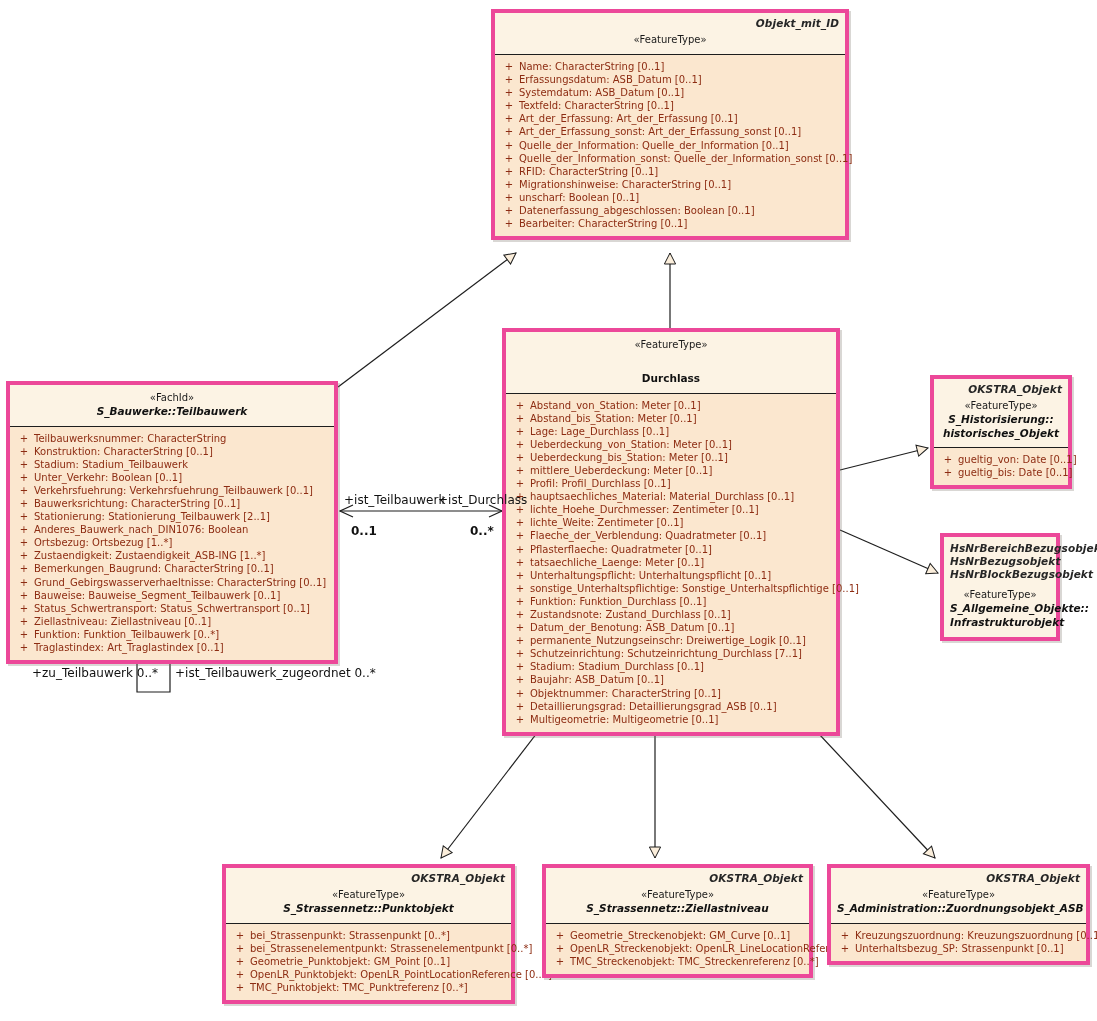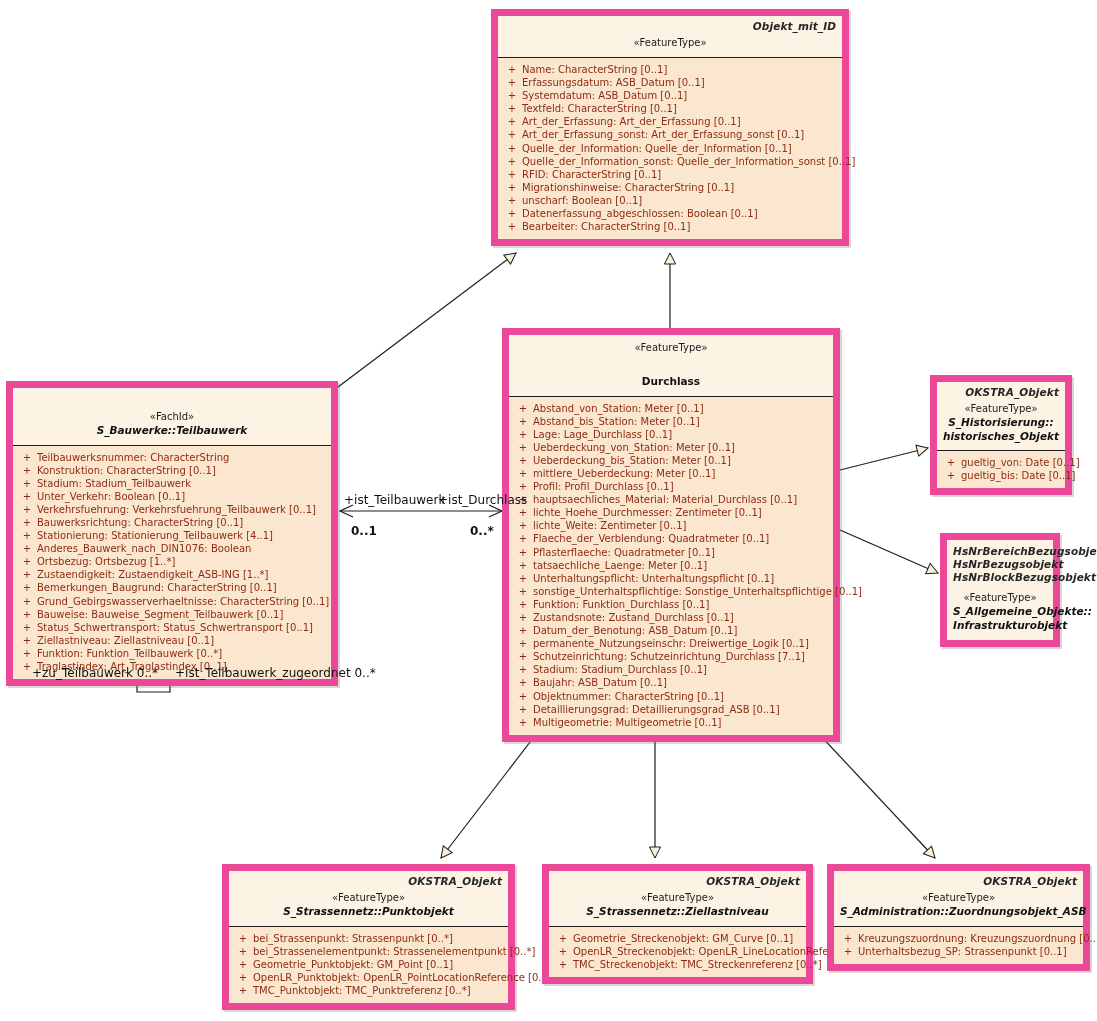--- a/index.html
+++ b/index.html
@@ -20,21 +20,21 @@
   svg.edges {
     position: absolute;
     left: 0;
     top: 0;
     width: 1097px;
     height: 1021px;
     pointer-events: none;
   }
   .uml-class {
     position: absolute;
-    border: 7px solid #ec4899;
+    border: 4px solid #ec4899;
     background: #c2410c;
     box-sizing: border-box;
     box-shadow: 2px 2px 0 rgba(120,110,100,0.28);
   }
   .uml-head {
     background: #fcf3e4;
     padding: 4px 6px 7px 6px;
     box-sizing: border-box;
   }
   .uml-body {
@@ -319,21 +319,21 @@
           <span class="txt">Detaillierungsgrad: Detaillierungsgrad_ASB [0..1]</span>
         </div>
       <div class="attr">
           <span class="vis">+</span>
           <span class="txt">Multigeometrie: Multigeometrie [0..1]</span>
         </div>
     </div>
   </div>
 
   <div class="uml-class" style="left:6px; top:381px; width:332px;">
-    <div class="uml-head" style="padding-top:22px;">
+    <div class="uml-head" style="padding-top:6px;">
       <div class="stereotype" style="margin-top:0;">«FachId»</div>
       <div class="cls-name">S_Bauwerke::Teilbauwerk</div>
     </div>
     <div class="uml-body">
       <div class="attr">
           <span class="vis">+</span>
           <span class="txt">Teilbauwerksnummer: CharacterString</span>
         </div>
       <div class="attr">
           <span class="vis">+</span>
@@ -350,21 +350,21 @@
       <div class="attr">
           <span class="vis">+</span>
           <span class="txt">Verkehrsfuehrung: Verkehrsfuehrung_Teilbauwerk [0..1]</span>
         </div>
       <div class="attr">
           <span class="vis">+</span>
           <span class="txt">Bauwerksrichtung: CharacterString [0..1]</span>
         </div>
       <div class="attr">
           <span class="vis">+</span>
-          <span class="txt">Stationierung: Stationierung_Teilbauwerk [4..1]</span>
+          <span class="txt">Stationierung: Stationierung_Teilbauwerk [2..1]</span>
         </div>
       <div class="attr">
           <span class="vis">+</span>
           <span class="txt">Anderes_Bauwerk_nach_DIN1076: Boolean</span>
         </div>
       <div class="attr">
           <span class="vis">+</span>
           <span class="txt">Ortsbezug: Ortsbezug [1..*]</span>
         </div>
       <div class="attr">

